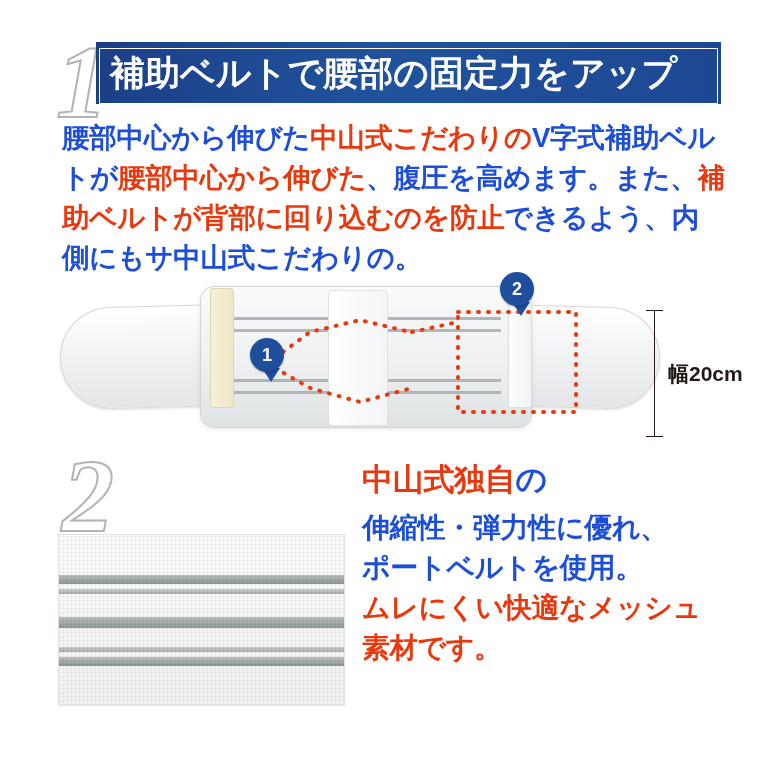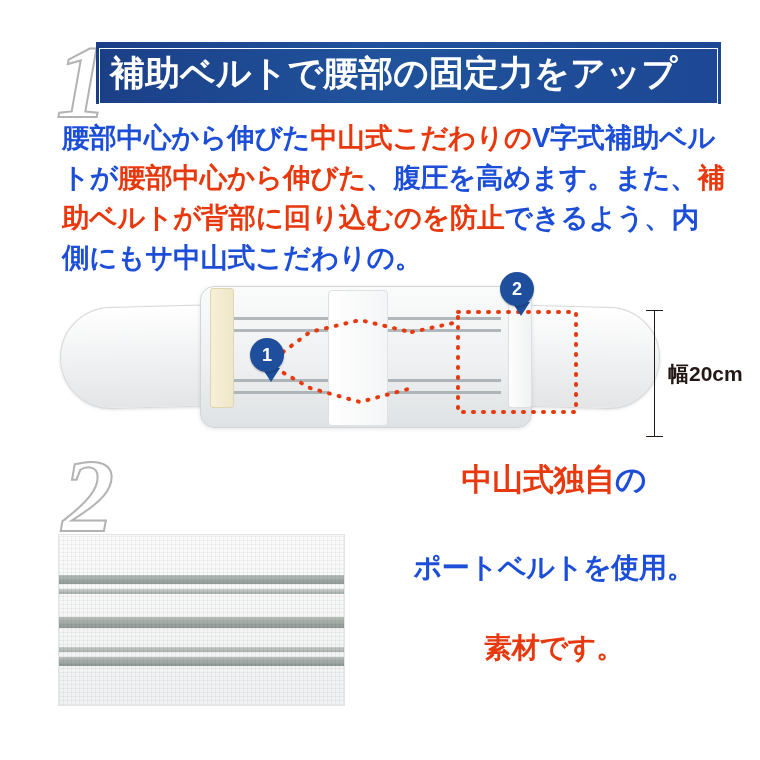--- a/index.html
+++ b/index.html
@@ -273,21 +273,20 @@
     background-image:
       repeating-linear-gradient(0deg, rgba(0,0,0,0.045) 0px, rgba(0,0,0,0.045) 1px, rgba(0,0,0,0) 1px, rgba(0,0,0,0) 4px),
       repeating-linear-gradient(90deg, rgba(0,0,0,0.045) 0px, rgba(0,0,0,0.045) 1px, rgba(0,0,0,0) 1px, rgba(0,0,0,0) 4px);
   }
 
   #section2-text {
     position: absolute;
     left: 362px;
     top: 8px;
     width: 384px;
-    text-align: center;
   }
   #s2-title {
     font-size: 31px;
     font-weight: 700;
     line-height: 1.3;
     letter-spacing: -0.3px;
   }
   #s2-body {
     margin-top: 8px;
     font-size: 28px;
@@ -362,19 +361,19 @@
     <div class="mesh-band thin" style="top:112px; height:5px;"></div>
     <div class="mesh-band" style="top:122px; height:9px;"></div>
     <div id="mesh-texture"></div>
   </div>
 
   <div id="section2-text">
     <div id="s2-title">
       <span class="red">中山式独自</span><span class="blk">の</span><br>
     </div>
     <div id="s2-body">
-      <br>
+      <span class="blk">伸縮性・弾力性に優れ、</span><br>
       <span class="blk">ポートベルトを使用。</span><br>
-      <br>
+      <span class="red">ムレにくい快適なメッシュ</span><br>
       <span class="red">素材です。</span>
     </div>
   </div>
 </div>
 
 </body></html>

